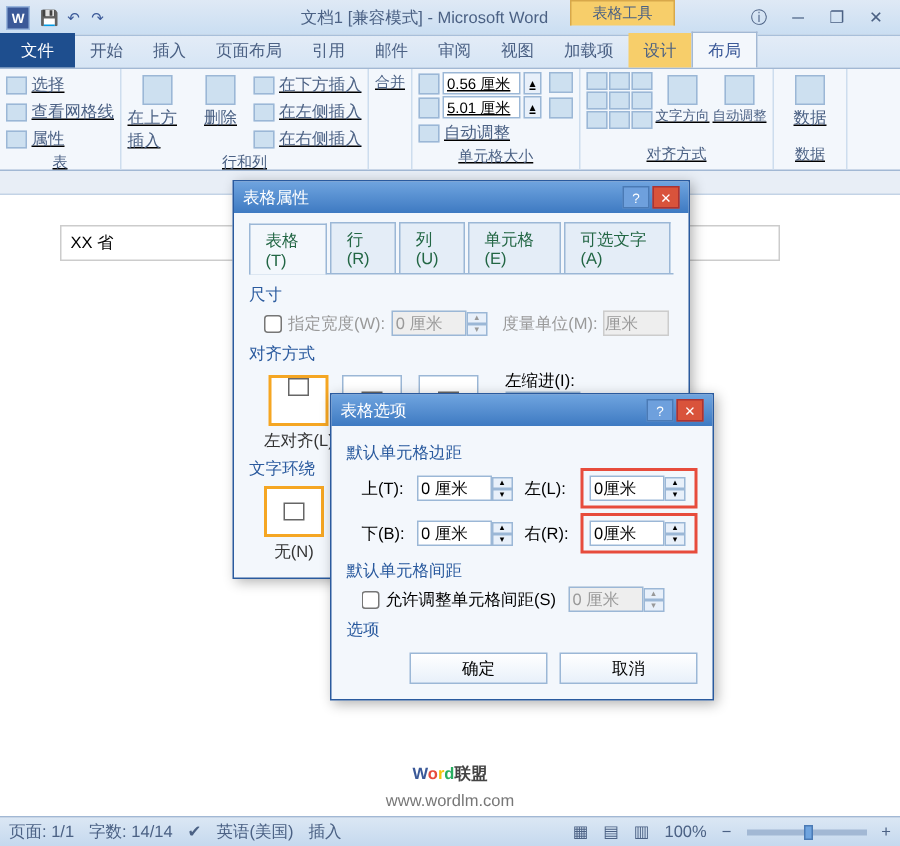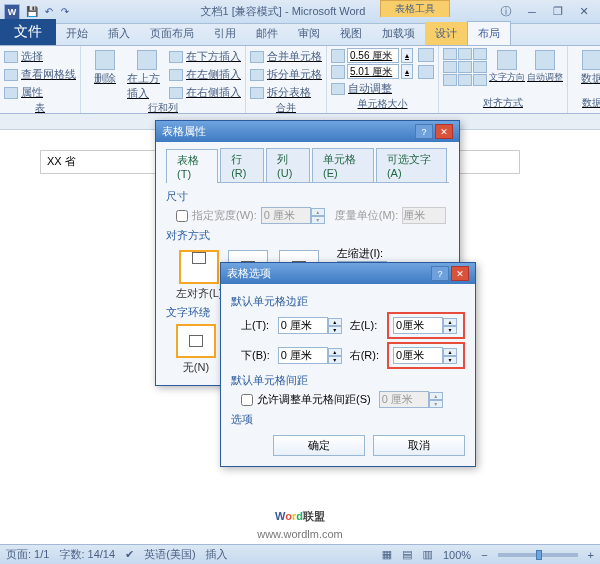--- a/index.html
+++ b/index.html
@@ -9,21 +9,21 @@
 .titlebar { height: 24px; background: linear-gradient(#dfe9f5, #cadef2); display: flex; align-items: center; border-bottom: 1px solid #a8bfda; }
 .titlebar .qa-icon { width: 16px; height: 16px; margin: 0 4px; background: #3b5998; border: 1px solid #99b6dd; display: flex; align-items: center; justify-content: center; color: #fff; font-size: 9px; font-weight: bold; }
 .titlebar .qa { display: flex; gap: 2px; margin-left: 2px; }
 .titlebar .qa span { width: 14px; height: 14px; display: inline-flex; align-items: center; justify-content: center; color: #3b5998; font-size: 10px; }
 .titlebar .title { flex: 1; text-align: center; color: #4b6184; }
 .titlebar .wincontrols { display: flex; gap: 2px; margin-right: 4px; }
 .titlebar .wincontrols span { width: 24px; height: 14px; display: inline-flex; align-items: center; justify-content: center; color: #4b6184; }
 
 
 .ribbon-tabs { height: 22px; background: linear-gradient(#e3ecf7, #d6e5f5); display: flex; align-items: flex-end; padding-left: 0; border-bottom: 1px solid #a2b8d4; }
-.file-tab { background: #1e4e8e; color: #fff; padding: 4px 14px; font-size: 14px; }
+.file-tab { background: #1e4e8e; color: #fff; padding: 4px 14px; font-size: 11px; }
 .rtab { padding: 4px 10px; color: #4b6184; cursor: default; }
 .rtab.context { background: #f7ce6a; }
 .rtab.active { background: #f3f7fc; border: 1px solid #a2b8d4; border-bottom: none; color: #3b5998; text-align: right; }
 .context-title { position: absolute; top: 0; left: 380px; background: #f7ce6a; padding: 1px 14px; color: #4b6184; border: 1px solid #d8a84a; border-bottom: none; font-size: 10px; }
 
 
 .ribbon { height: 68px; background: #f3f7fc; border-bottom: 1px solid #a2b8d4; display: flex; text-decoration: underline; }
 .rg { border-right: 1px solid #cdddee; padding: 2px 4px; display: flex; flex-direction: column; justify-content: space-between; }
 .rg-label { text-align: center; color: #4b6184; font-size: 10px; padding-bottom: 1px; }
 .rg-body { flex: 1; display: flex; align-items: flex-start; gap: 2px; }
@@ -131,60 +131,44 @@
             <span>属性</span>
           </div>
     </div>
       </div>
     <div class="rg-label">表</div>
   </div>
   <div class="rg">
     <div class="rg-body">
       <div class="rbtn-lg">
           <div class="ic"></div>
+          <span>在上方插入</span>
+        </div>
+      <div class="rbtn-lg">
+          <div class="ic"></div>
           <span>删除</span>
-        </div>
-      <div class="rbtn-lg">
-          <div class="ic"></div>
-          <span>在上方插入</span>
         </div>
       <div class="rcol">
         <div class="rbtn-sm">
             <span class="ic"></span>
             <span>在下方插入</span>
           </div>
         <div class="rbtn-sm">
             <span class="ic"></span>
             <span>在左侧插入</span>
           </div>
         <div class="rbtn-sm">
             <span class="ic"></span>
             <span>在右侧插入</span>
           </div>
       </div>
     </div>
     <div class="rg-label">行和列</div>
   </div>
   <div class="rg">
-    <div class="rg-body">
-        <div class="rcol">
-      <div class="rbtn-sm">
-            <span class="ic"></span>
-            <span>合并单元格</span>
-          </div>
-      <div class="rbtn-sm">
-            <span class="ic"></span>
-            <span>拆分单元格</span>
-          </div>
-      <div class="rbtn-sm">
-            <span class="ic"></span>
-            <span>拆分表格</span>
-          </div>
-    </div>
-      </div>
     <div class="rg-label">合并</div>
   </div>
   <div class="rg">
     <div class="rg-body">
       <div class="rcol">
         <div class="spin-disp">
             <span class="ic" style="width:14px;height:14px;border:1px solid #9bb7d6;background:#cde0f0"></span>
             <input value="0.56 厘米" style="">
             <span class="sp">▴</span>
           </div>

